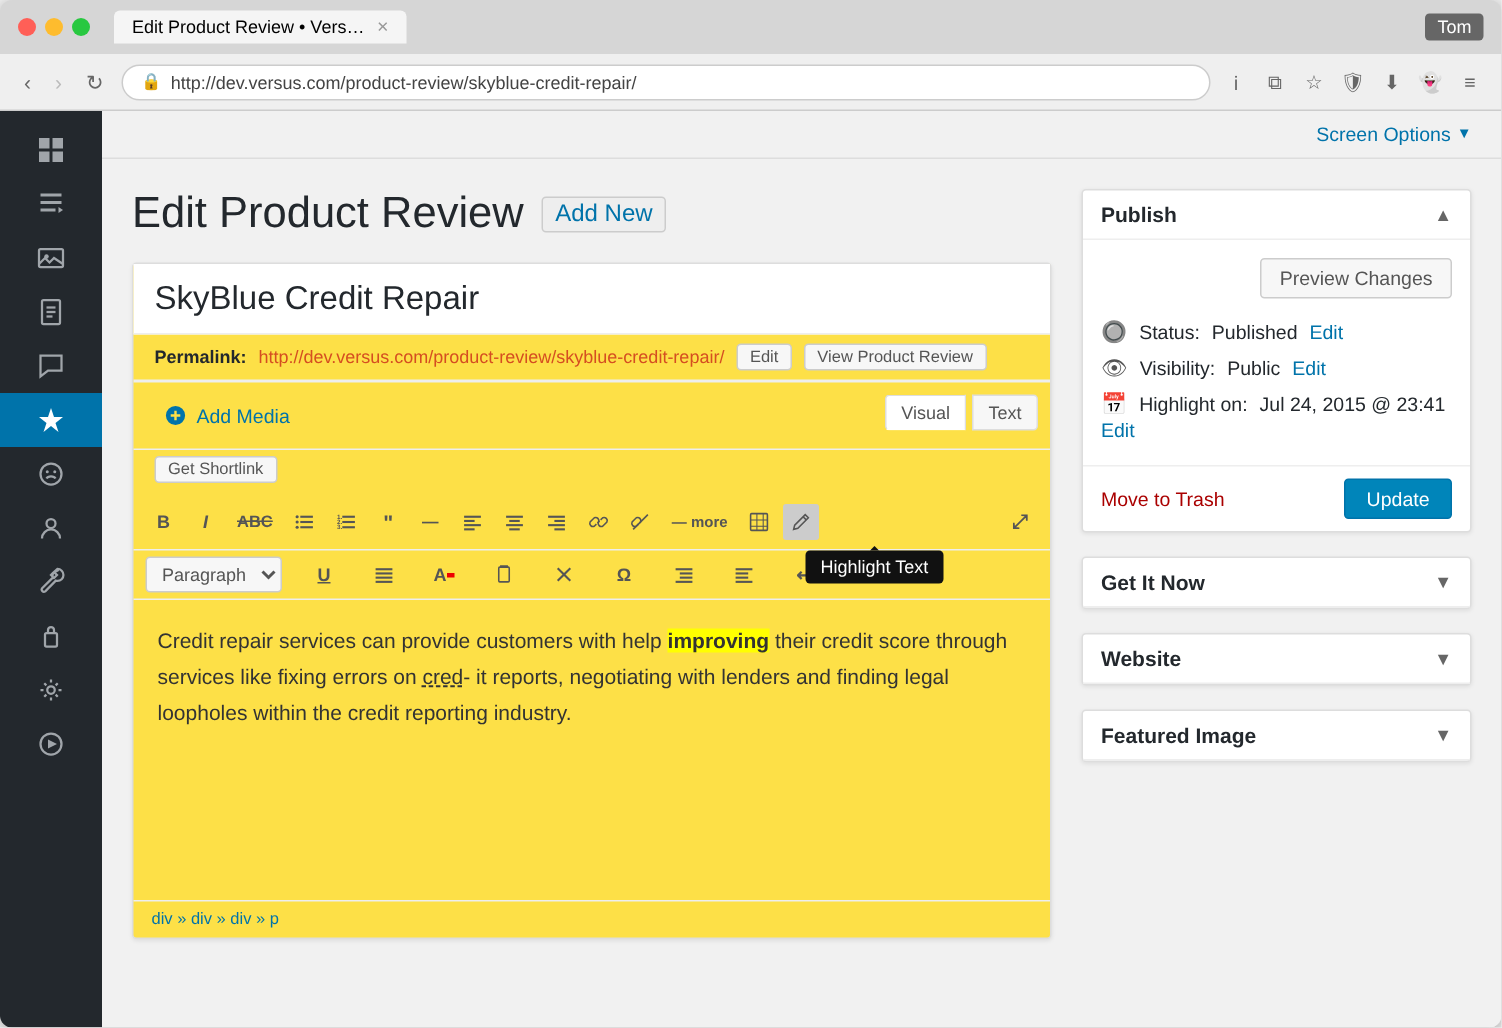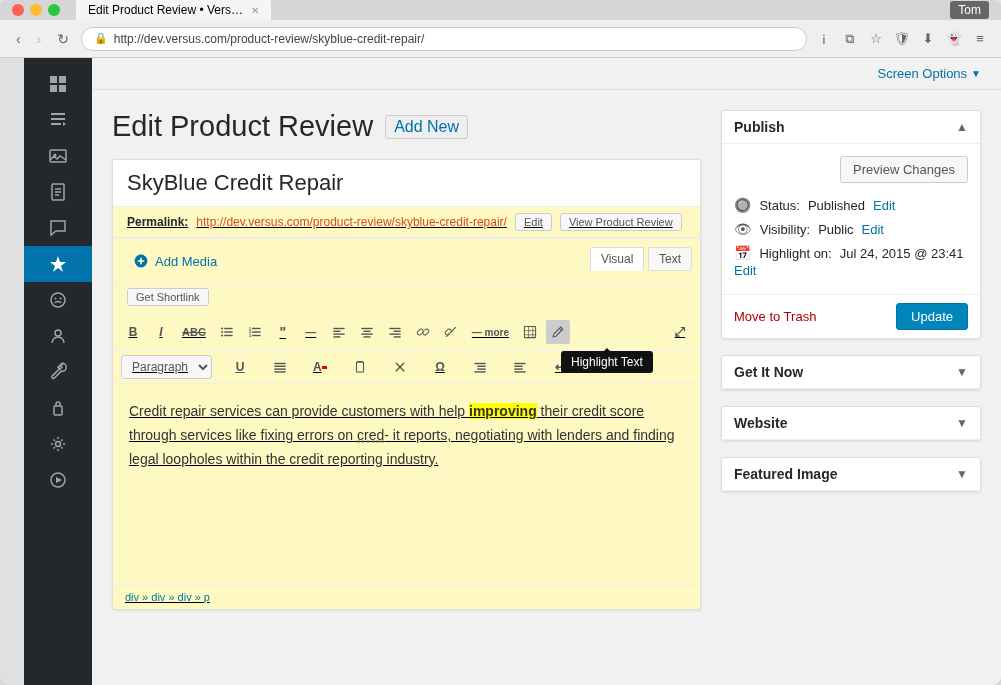--- a/index.html
+++ b/index.html
@@ -1,38 +1,38 @@
 <!DOCTYPE html>
 <html><head>
   <meta charset="utf-8">
   <style>
     * { box-sizing: border-box; margin: 0; padding: 0; }
     body { font-family: -apple-system, BlinkMacSystemFont, "Segoe UI", Arial, sans-serif; background: #f1f1f1; font-size: 13px; }
 
     
     .browser-chrome { background: #e0e0e0; border-radius: 8px; overflow: hidden; width: 1001px; height: 685px; display: flex; flex-direction: column; box-shadow: 0 2px 10px rgba(0,0,0,0.3); }
-    .browser-titlebar { background: #d6d6d6; padding: 8px 12px; display: flex; align-items: center; gap: 8px; height: 20px; }
+    .browser-titlebar { background: #d6d6d6; padding: 8px 12px; display: flex; align-items: center; gap: 8px; height: 36px; }
     .traffic-lights { display: flex; gap: 6px; }
     .traffic-light { width: 12px; height: 12px; border-radius: 50%; }
     .tl-red { background: #ff5f57; }
     .tl-yellow { background: #febc2e; }
     .tl-green { background: #28c840; }
     .browser-tab { background: #f5f5f5; border-radius: 4px 4px 0 0; padding: 4px 12px; font-size: 12px; display: flex; align-items: center; gap: 8px; margin-left: 8px; }
     .tab-close { color: #999; font-size: 10px; cursor: pointer; }
     .browser-nav { background: #efefef; padding: 6px 12px; display: flex; align-items: center; gap: 8px; border-bottom: 1px solid #ccc; height: 38px; }
     .nav-btn { background: none; border: none; color: #666; font-size: 14px; cursor: pointer; padding: 2px 4px; }
     .nav-btn:disabled { color: #bbb; }
     .address-bar { flex: 1; background: white; border: 1px solid #ccc; border-radius: 12px; padding: 4px 12px; font-size: 12px; color: #333; display: flex; align-items: center; gap: 6px; }
     .address-text { flex: 1; font-size: 12px; color: #444; }
     .nav-icons { display: flex; gap: 8px; color: #666; font-size: 14px; }
     .nav-icon { width: 18px; height: 18px; display: flex; align-items: center; justify-content: center; cursor: pointer; color: #666; font-size: 13px; }
     .user-badge { background: #666; color: white; border-radius: 3px; padding: 2px 8px; font-size: 12px; font-weight: 500; }
 
     
-    .app-body { display: flex; flex: 1; overflow: hidden; margin-left: 24px; }
+    .app-body { display: flex; flex: 1; overflow: hidden; }
     .sidebar { width: 68px; background: #23282d; display: flex; flex-direction: column; align-items: center; padding-top: 8px; }
     .sidebar-item { width: 100%; padding: 8px 0; display: flex; align-items: center; justify-content: center; color: #a0a5aa; cursor: pointer; position: relative; }
     .sidebar-item.active { background: #0073aa; color: white; }
     .sidebar-item svg { width: 20px; height: 20px; }
 
     
     .content-area { flex: 1; overflow-y: auto; background: #f1f1f1; display: flex; flex-direction: column; }
     .screen-options-bar { display: flex; justify-content: flex-end; padding: 8px 20px; border-bottom: 1px solid #ddd; background: #f1f1f1; }
     .screen-options-btn { background: none; border: none; color: #0073aa; font-size: 13px; cursor: pointer; display: flex; align-items: center; gap: 4px; }
     .screen-options-btn::after { content: "▼"; font-size: 10px; }
@@ -40,21 +40,21 @@
     .main-content { padding: 20px; display: flex; gap: 20px; flex: 1; }
     .editor-col { flex: 1; }
     .sidebar-col { width: 260px; }
 
     
     .page-header { display: flex; align-items: center; gap: 12px; margin-bottom: 16px; }
     .page-title { font-size: 29px; font-weight: 400; color: #23282d; }
     .add-new-btn { background: #eee; border: 1px solid #ccc; color: #0073aa; border-radius: 3px; padding: 2px 8px; font-size: 16px; cursor: pointer; text-decoration: none; display: inline-block; }
 
     
-    .editor-box { background: #fef9c3; border: 1px solid #ddd; border-radius: 3px; box-shadow: 0 1px 3px rgba(0,0,0,0.08); text-decoration: underline; }
+    .editor-box { background: #fde047; border: 1px solid #ddd; border-radius: 3px; box-shadow: 0 1px 3px rgba(0,0,0,0.08); }
     .post-title-input { width: 100%; padding: 10px 14px; font-size: 22px; border: none; border-bottom: 1px solid #eee; outline: none; color: #23282d; font-weight: 300; }
     .permalink-bar { padding: 6px 14px; font-size: 12px; color: #555; border-bottom: 1px solid #eee; display: flex; align-items: center; gap: 8px; flex-wrap: wrap; }
     .permalink-label { font-weight: 600; color: #23282d; }
     .permalink-url { color: #0073aa; text-decoration: none; }
     .permalink-url span { color: #d54e21; }
     .small-btn { background: #f7f7f7; border: 1px solid #ccc; color: #555; border-radius: 3px; padding: 2px 8px; font-size: 11px; cursor: pointer; }
 
     
     .editor-toolbar { padding: 6px 8px; border-bottom: 1px solid #eee; display: flex; align-items: center; gap: 4px; flex-wrap: wrap; }
     .toolbar-btn { background: none; border: none; color: #555; padding: 3px 5px; border-radius: 2px; cursor: pointer; font-size: 12px; font-weight: bold; display: flex; align-items: center; justify-content: center; min-width: 24px; height: 24px; }

